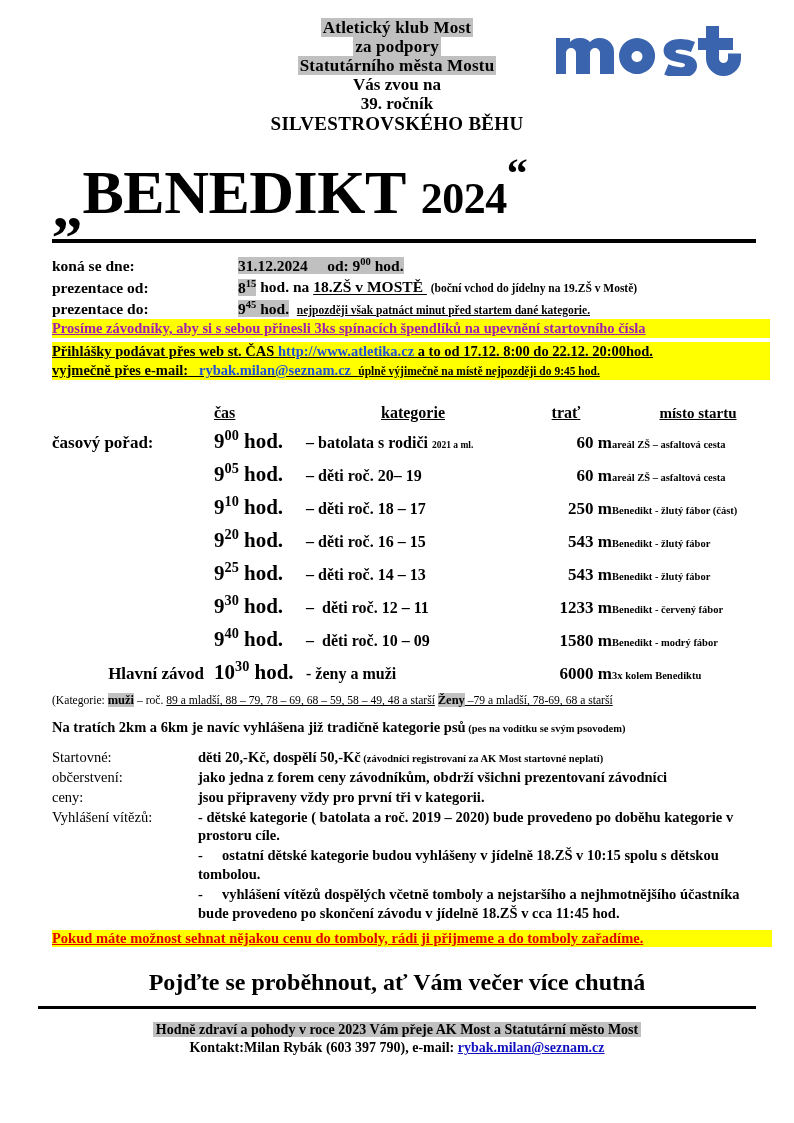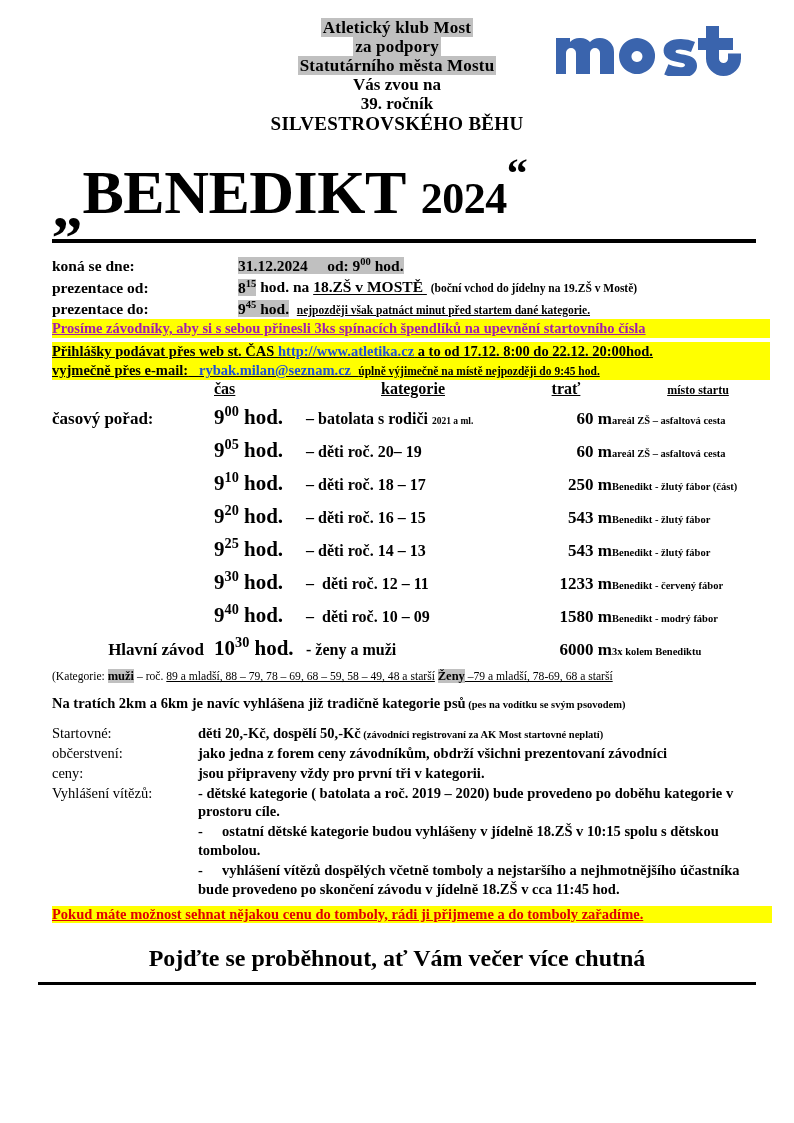--- a/index.html
+++ b/index.html
@@ -122,39 +122,39 @@
     color: #a21caf;
     text-decoration: underline;
     font-weight: bold;
     font-size: 14.5px;
     white-space: nowrap;
     line-height: 1.32;
   }
 
   
   .sched {
-    margin-top: 0;
+    margin-top: 24px;
     padding: 0 10px 0 52px;
     font-size: 16px;
   }
   .sched table {
     border-collapse: collapse;
     width: 100%;
   }
   .sched td { vertical-align: baseline; padding: 0; }
   .c-lead   { width: 152px; font-weight: bold; font-size: 17px; white-space: nowrap; }
   .c-time   { width: 92px;  font-weight: bold; font-size: 21px; white-space: nowrap; }
   .c-cat    { width: 214px; font-weight: bold; font-size: 16px; white-space: nowrap; }
   .c-dist   { width: 92px;  font-weight: bold; font-size: 17px; white-space: nowrap; text-align: right; }
   .c-place  { font-size: 10.5px; font-weight: bold; white-space: nowrap; padding-left: 12px; }
   .hdr td { font-weight: bold; font-size: 16px; text-decoration: underline; padding-bottom: 5px; }
   .hdr .c-time  { text-align: left; }
   .hdr .c-cat   { text-align: center; }
   .hdr .c-dist  { text-align: center; }
-  .hdr .c-place { text-align: center; font-size: 12px; padding-left: 0; }
+  .hdr .c-place { text-align: center; font-size: 15px; padding-left: 0; }
   .srow td { padding-bottom: 6px; }
   .tiny { font-size: 9.5px; font-weight: bold; vertical-align: baseline; }
 
   
   .cats {
     padding: 2px 14px 0 52px;
     font-size: 11.6px;
     line-height: 1.25;
     white-space: nowrap;
   }
@@ -393,14 +393,18 @@
       </tr>
     </tbody>
       </table>
   </div>
 
   <div class="final-yellow">Pokud máte možnost sehnat nějakou cenu do tomboly, rádi ji přijmeme a do tomboly zařadíme.</div>
 
   <div class="closing">Pojďte se proběhnout, ať Vám večer více chutná</div>
   <div class="bot-rule"></div>
 
+  <div class="foot">
+    <div><span class="l1">Hodně zdraví a pohody v roce 2023 Vám přeje AK Most a Statutární město Most</span></div>
+    <div class="l2"><span>Kontakt:Milan Rybák (603 397 790), e-mail: </span><span class="mail">rybak.milan@seznam.cz</span></div>
+  </div>
 
 </div>
 
 </body></html>

